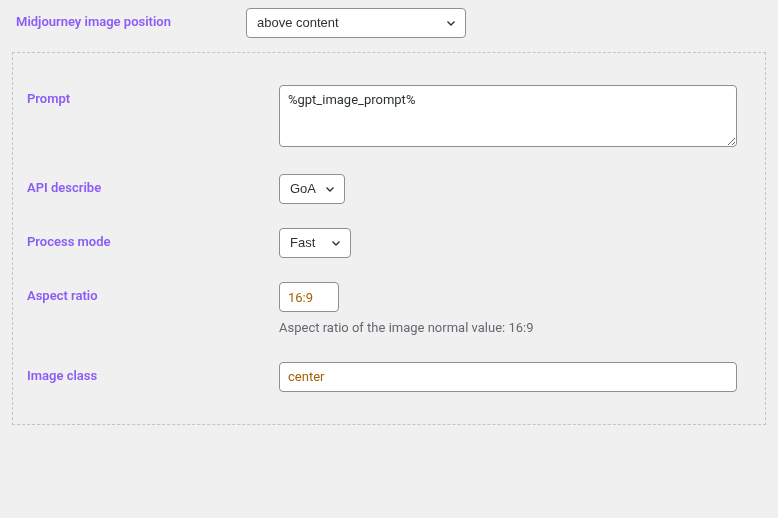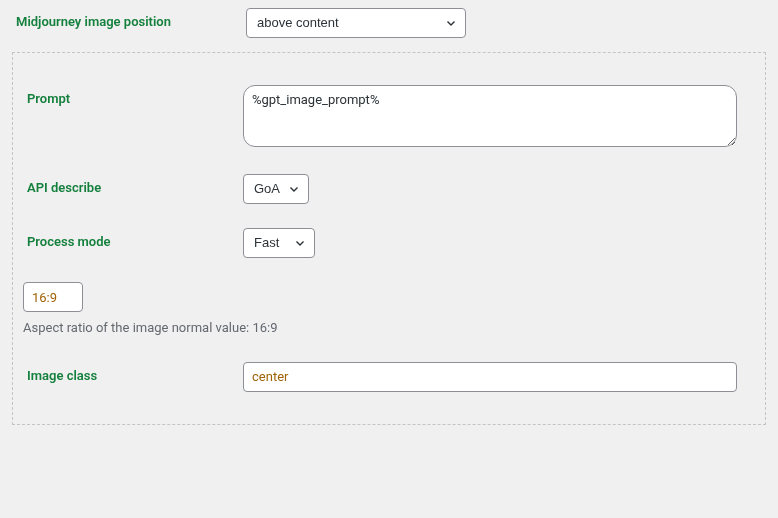--- a/index.html
+++ b/index.html
@@ -21,21 +21,21 @@
     display: flex;
     align-items: flex-start;
     padding: 8px 10px 8px 16px;
   }
   .row-label {
     width: 230px;
     flex-shrink: 0;
     padding-top: 6px;
     font-weight: 600;
     font-size: 13px;
-    color: #15803d;
+    color: #8b5cf6;
   }
   .row-field {
     flex: 1;
     padding-right: 18px;
   }
   .select {
     appearance: none;
     background: #fff;
     border: 1px solid #8c8f94;
     border-radius: 4px;
@@ -65,27 +65,28 @@
     margin: 6px 12px 12px 12px;
     border: 1px dashed #c3c4c7;
     padding: 20px 0 20px 0;
   }
   .panel .row-label {
     width: 220px;
     padding-left: 4px;
   }
   .panel .row {
     padding: 12px 10px 12px 10px;
+    gap: 36px;
   }
   textarea.prompt {
     width: 100%;
     max-width: 494px;
     height: 62px;
     border: 1px solid #8c8f94;
-    border-radius: 12px;
+    border-radius: 4px;
     padding: 6px 8px;
     font-size: 13px;
     font-family: inherit;
     color: #2c3338;
     resize: both;
     background: #fff;
   }
   .desc {
     color: #646970;
     font-size: 13px;
@@ -161,20 +162,21 @@
           <span class="chev">
             <svg viewBox="0 0 20 20" fill="none" stroke="currentColor" stroke-width="2">
                 <path d="M5 8l5 5 5-5"></path>
               </svg>
           </span>
         </span>
       </div>
     </div>
 
     <div class="row">
+      <div class="row-label">Aspect ratio</div>
       <div class="row-field">
         <input class="small" type="text" value="16:9" style="">
         <div class="desc">Aspect ratio of the image normal value: 16:9</div>
       </div>
     </div>
 
     <div class="row">
       <div class="row-label">Image class</div>
       <div class="row-field">
         <input class="text" type="text" value="center" style="">

